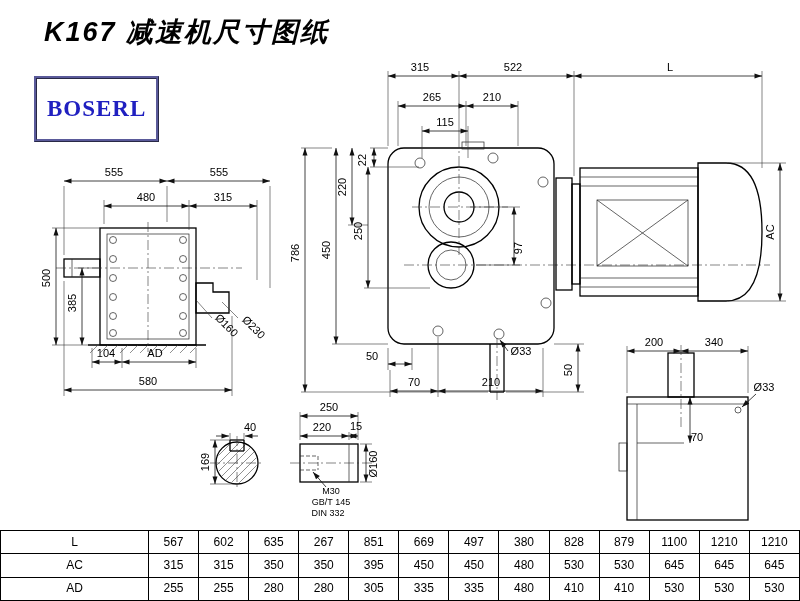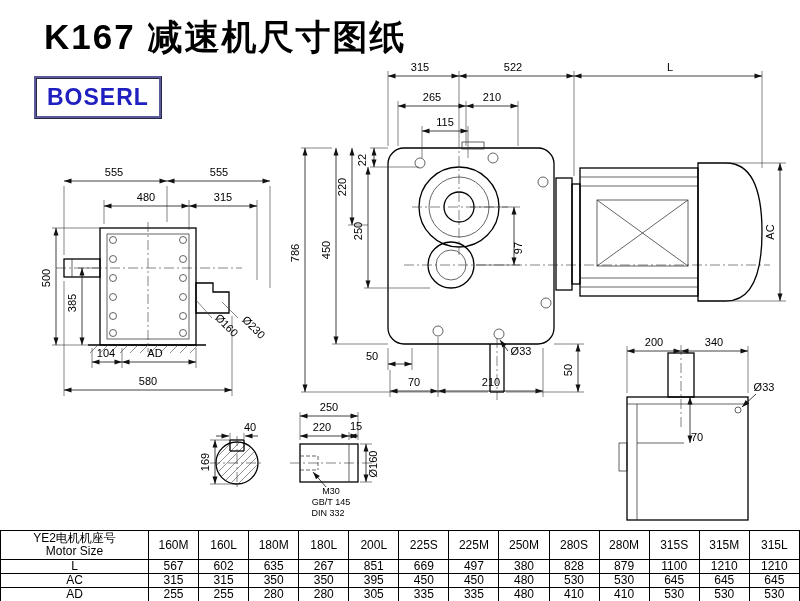--- a/index.html
+++ b/index.html
@@ -1,22 +1,22 @@
 <!DOCTYPE html>
 <html><head>
 <meta charset="utf-8">
 <style>
   * { margin:0; padding:0; box-sizing:border-box; }
   html,body { width:800px; height:601px; }
   body { position:relative; background:#fff; font-family:"Liberation Sans", sans-serif; overflow:hidden; color:#000; }
 
-  .title { position:absolute; left:44px; top:14px; font-size:35px; font-weight:bold; letter-spacing:2px; }
+  .title { position:absolute; left:44px; top:14px; font-size:27px; font-weight:bold; letter-spacing:2px;font-style:italic; }
   .logo  { position:absolute; left:34px; top:76px; border:3px ridge #5a5a9a; background:#fff;
-           color:#2020c0; font-family:Liberation Sans, sans-serif; font-weight:bold;
-           font-size:23px; padding:5px 10px; letter-spacing:1px; }
+           color:#2020c0; font-family:Liberation Serif, serif; font-weight:bold;
+           font-size:23px; padding:17px 10px; letter-spacing:1px; }
 
   svg.drawing { position:absolute; left:0; top:0; }
   svg text { font-family:"Liberation Sans", sans-serif; font-size:11px; fill:#000; text-anchor:middle; }
   svg text.s9 { font-size:9px; }
   .o  { fill:none; stroke:#000; stroke-width:1.3; }
   .t  { fill:none; stroke:#222; stroke-width:0.7; }
   .td { fill:none; stroke:#222; stroke-width:0.7; stroke-dasharray:4 2; }
   .e  { stroke:#333; stroke-width:0.6; }
   .c  { stroke:#333; stroke-width:0.6; stroke-dasharray:10 3 2 3; fill:none; }
   .h  { stroke:#444; stroke-width:0.6; }
@@ -311,39 +311,20 @@
     <line class="d" x1="690" y1="397" x2="690" y2="443"></line>
     <text x="697" y="441" text-anchor="start">70</text>
   </g>
 </svg>
 
 <table class="dim-table">
   <colgroup>
       <col style="width:148px">
     </colgroup>
   <tbody>
-    <tr class="hdr">
-      <td>
-        <div>YE2电机机座号</div>
-        <div>Motor Size</div>
-      </td>
-      <td>160M</td>
-      <td>160L</td>
-      <td>180M</td>
-      <td>180L</td>
-      <td>200L</td>
-      <td>225S</td>
-      <td>225M</td>
-      <td>250M</td>
-      <td>280S</td>
-      <td>280M</td>
-      <td>315S</td>
-      <td>315M</td>
-      <td>315L</td>
-    </tr>
     <tr class="row">
       <td>L</td>
       <td>567</td>
       <td>602</td>
       <td>635</td>
       <td>267</td>
       <td>851</td>
       <td>669</td>
       <td>497</td>
       <td>380</td>

